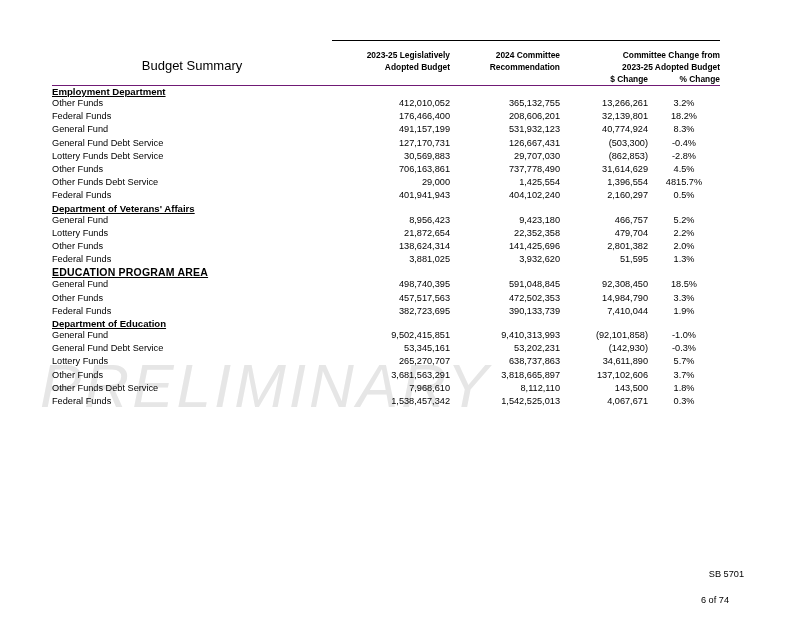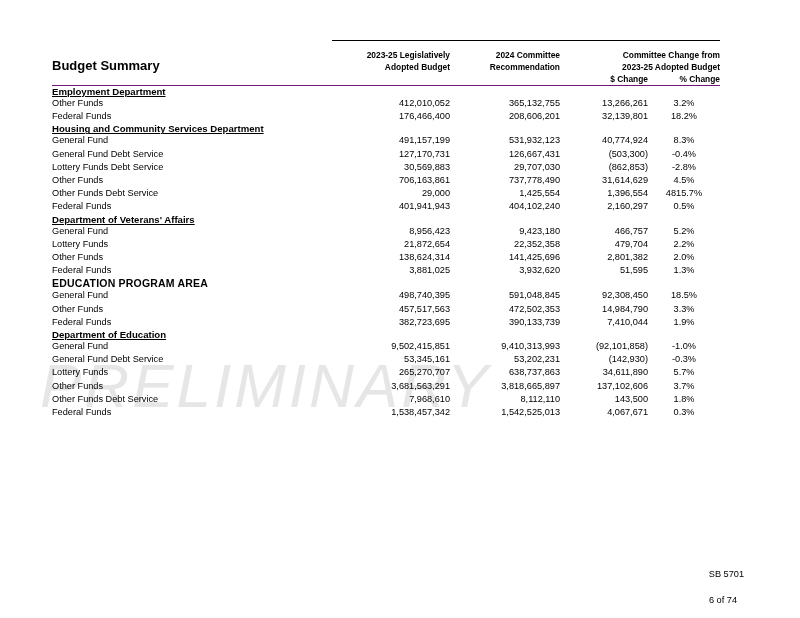--- a/index.html
+++ b/index.html
@@ -69,36 +69,38 @@
   .hdr-rule-top {
     border-top: 1px solid #000;
   }
   .hdr-rule-bottom {
     border-bottom: 1px solid #701a75;
   }
   .hdr-spacer { height: 8px; }
 
   .title-cell {
     font-size: 13px;
-    font-weight: bold;
+    font-weight: normal;
     vertical-align: bottom;
     padding-bottom: 4px;
+    text-align: center;
   }
 
   .group-title {
     font-weight: bold;
     font-size: 9.6px;
     text-decoration: underline;
     padding-top: 11px;
     padding-bottom: 2px;
     white-space: nowrap;
   }
   .section-title {
     font-weight: bold;
     font-size: 10.5px;
+    text-decoration: underline;
     padding-top: 13px;
     padding-bottom: 3px;
     letter-spacing: 0.2px;
     white-space: nowrap;
   }
   .row-label {
     font-size: 9.2px;
     line-height: 13.2px;
     padding-left: 2px;
     white-space: nowrap;
@@ -119,21 +121,21 @@
   }
   .footer-bill {
     position: absolute;
     right: 56px;
     top: 569px;
     font-size: 9.2px;
     text-align: right;
   }
   .footer-page {
     position: absolute;
-    right: 63px;
+    right: 71px;
     top: 595px;
     font-size: 9.2px;
     text-align: right;
   }
 </style>
 </head>
 <body>
 
 <div class="page">
 
@@ -191,23 +193,20 @@
             <td class="pct">3.2%</td>
           </tr>
           <tr>
             <td class="row-label">Federal Funds</td>
             <td class="num">176,466,400</td>
             <td class="num">208,606,201</td>
             <td class="num">32,139,801</td>
             <td class="pct">18.2%</td>
           </tr>
           <tr>
-            <td class="group-title" colspan="5">Housing and Community Services Department</td>
-          </tr>
-          <tr>
             <td class="row-label">General Fund</td>
             <td class="num">491,157,199</td>
             <td class="num">531,932,123</td>
             <td class="num">40,774,924</td>
             <td class="pct">8.3%</td>
           </tr>
           <tr>
             <td class="row-label">General Fund Debt Service</td>
             <td class="num">127,170,731</td>
             <td class="num">126,667,431</td>

